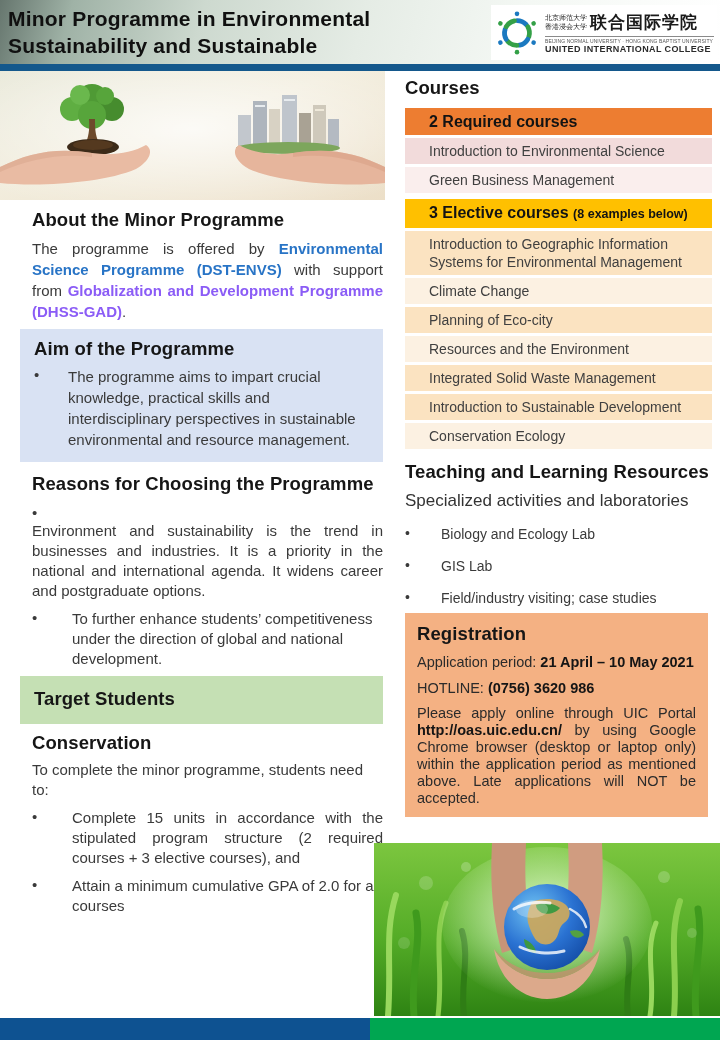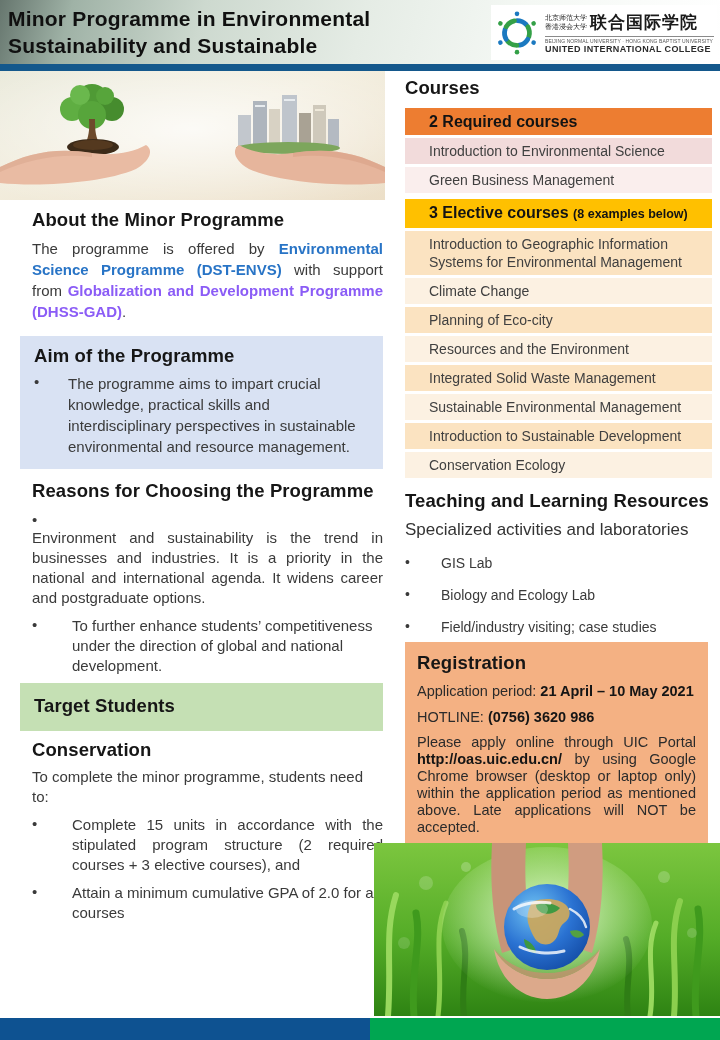--- a/index.html
+++ b/index.html
@@ -39,21 +39,21 @@
   h2{margin:0;font-size:18.5px;line-height:22px;font-weight:bold;color:#161616;letter-spacing:.1px;}
   .body-text{font-size:15px;line-height:21px;color:#3a3a3a;text-align:justify;}
 
   .hands-img{display:block;width:385px;height:129px;}
 
   .about-h{margin-top:9px;}
   .about-p{margin-top:7px;}
   .b-env{font-weight:bold;color:#2874C6;}
   .b-gad{font-weight:bold;color:#8b5cf6;}
 
-  .aim-box{margin-top:14px;margin-left:-12px;width:363px;box-sizing:border-box;
+  .aim-box{margin-top:7px;margin-left:-12px;width:363px;box-sizing:border-box;
     background:#D9E2F3;padding:9px 25px 12px 14px;}
   .target-box{margin-top:7px;margin-left:-12px;width:363px;box-sizing:border-box;
     background:#C5E0B4;padding:12px 14px 14px 14px;}
   .target-p{margin-top:7px;text-align:left;}
 
   .bul{display:flex;}
   .bul .d{flex:none;width:40px;color:#3a3a3a;font-size:15px;}
   .bul .d::before{content:"•";}
   .bul .t{flex:1;min-width:0;}
   .aim-bul{margin-top:6px;}
@@ -254,34 +254,33 @@
 
     <div class="row row-hdr2">
       <span>3 Elective courses</span>
       <span class="hdr-note"> <span>(8 examples below)</span></span>
     </div>
     <div class="row r-o1">Introduction to Geographic Information Systems for Environmental Management</div>
     <div class="row r-o2">Climate Change</div>
     <div class="row r-o1">Planning of Eco-city</div>
     <div class="row r-o2">Resources and the Environment</div>
     <div class="row r-o1">Integrated Solid Waste Management</div>
-    <div class="row r-o2">Sustainable Environmental Management</div>
     <div class="row r-o1">Introduction to Sustainable Development</div>
     <div class="row r-o2">Conservation Ecology</div>
   </div>
 
   <h2 class="teach-h">Teaching and Learning Resources</h2>
   <div class="teach-sub">Specialized activities and laboratories</div>
   <div class="bul res-bul">
     <span class="d"></span>
-    <span class="t">GIS Lab</span>
+    <span class="t">Biology and Ecology Lab</span>
   </div>
   <div class="bul res-bul">
     <span class="d"></span>
-    <span class="t">Biology and Ecology Lab</span>
+    <span class="t">GIS Lab</span>
   </div>
   <div class="bul res-bul">
     <span class="d"></span>
     <span class="t">Field/industry visiting; case studies</span>
   </div>
 
   <div class="reg-box">
     <h2>Registration</h2>
     <div class="reg-line">
       <span>Application period: </span><span class="reg-strong">21 April – 10 May 2021</span>

